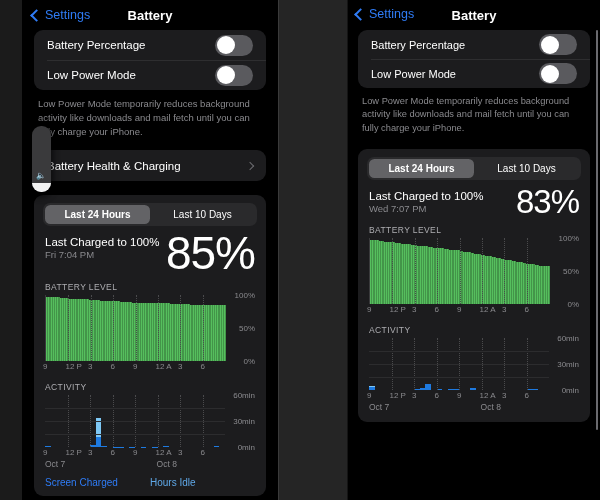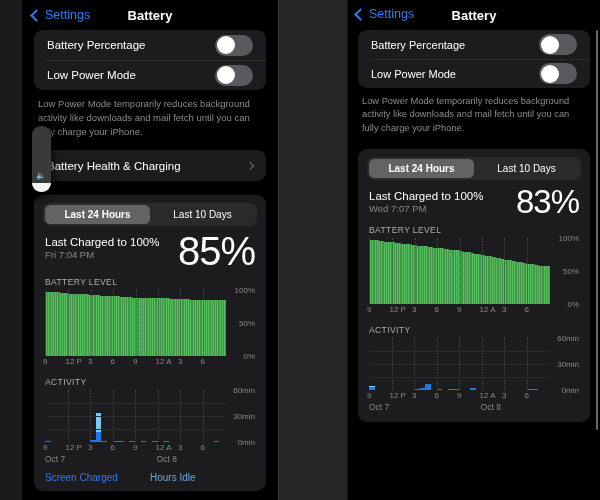--- a/index.html
+++ b/index.html
@@ -56,21 +56,21 @@
   
   .seg{display:flex;margin:0 9px;background:#2a2a2c;border-radius:7px;padding:2px;}
   .seg-item{flex:1;text-align:center;font-size:10px;color:#fff;padding:4px 0;border-radius:5.5px;cursor:pointer;}
   .seg-item.active{background:#636366;font-weight:bold;}
 
   
   .charged{display:flex;align-items:flex-start;justify-content:space-between;margin:8px 11px 0 11px;}
   .charged-left{padding-top:2px;}
   .charged-title{color:#fff;font-size:11.5px;}
   .charged-sub{color:#8a8a8e;font-size:9.5px;margin-top:1px;}
-  .charged-pct{color:#fff;font-size:40px;font-weight:300;line-height:0.85;letter-spacing:-1px;}
+  .charged-pct{color:#fff;font-size:46px;font-weight:300;line-height:0.85;letter-spacing:-1px;}
   .right .charged-pct{font-size:33px;}
 
   
   .chart-head{color:#aeaeb2;font-size:8.5px;letter-spacing:0.4px;margin:9px 0 3px 11px;}
   .chart-wrap{position:relative;margin:0 11px;}
   .plot{position:relative;height:66px;margin-right:30px;border-left:1px solid #3a3a3c;}
   .plot.activity{height:52px;border-left:none;}
   .ylabels{position:absolute;right:0;top:0;width:30px;height:100%;}
   .ylab{position:absolute;right:0;color:#8a8a8e;font-size:8px;transform:translateY(-50%);white-space:nowrap;}
   .vgrid{position:absolute;top:0;bottom:0;width:1px;border-left:1px dotted #4a4a4c;}

